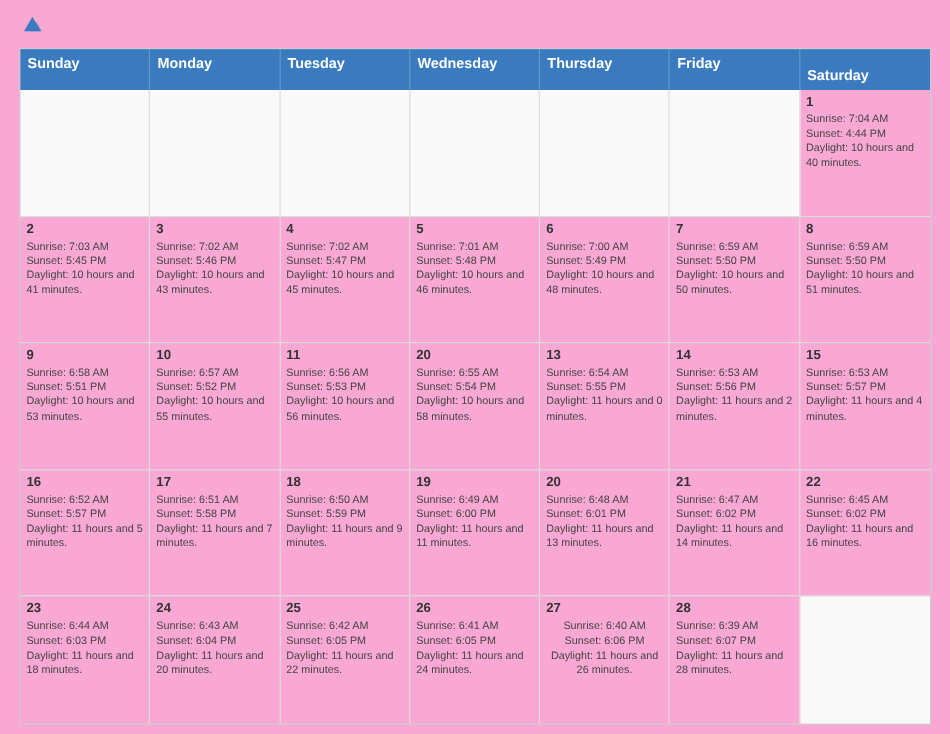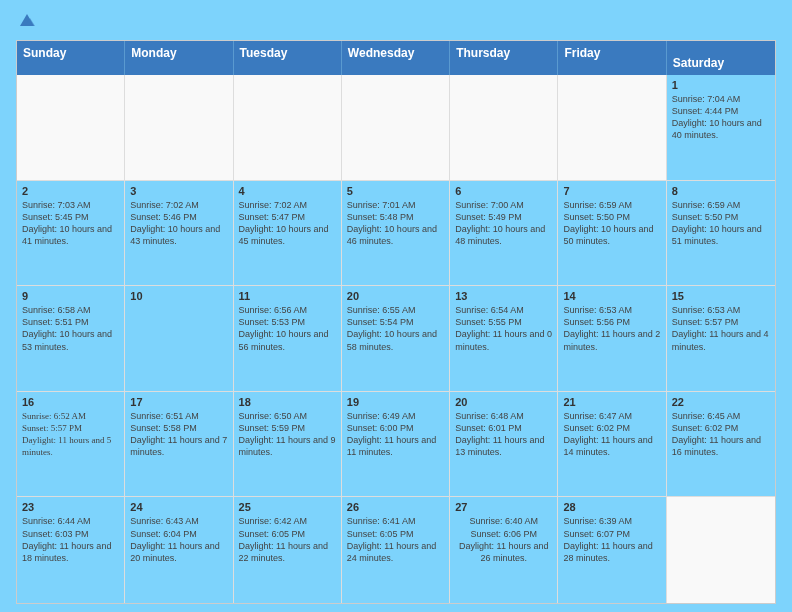--- a/index.html
+++ b/index.html
@@ -6,21 +6,21 @@
     body {
       font-family: Arial, sans-serif;
       background: #fff;
       width: 792px;
       height: 612px;
       overflow: hidden;
     }
     .page {
       width: 792px;
       height: 612px;
-      background: #7dd3fc;
+      background: #f9a8d4;
       padding: 12px 16px 8px 16px;
       display: flex;
       flex-direction: column;
     }
     .header {
       display: flex;
       justify-content: space-between;
       align-items: flex-start;
       margin-bottom: 8px;
     }
@@ -202,20 +202,23 @@
         </div>
         <div class="cal-row">
           <div class="cal-cell">
             <div class="day-num">9</div>
             <div class="cell-text" style="white-space: pre-line;">Sunrise: 6:58 AM
 Sunset: 5:51 PM
 Daylight: 10 hours and 53 minutes.</div>
           </div>
           <div class="cal-cell">
             <div class="day-num">10</div>
+            <div class="cell-text" style="white-space: pre-line;">Sunrise: 6:57 AM
+Sunset: 5:52 PM
+Daylight: 10 hours and 55 minutes.</div>
           </div>
           <div class="cal-cell">
             <div class="day-num">11</div>
             <div class="cell-text" style="white-space: pre-line;">Sunrise: 6:56 AM
 Sunset: 5:53 PM
 Daylight: 10 hours and 56 minutes.</div>
           </div>
           <div class="cal-cell">
             <div class="day-num">20</div>
             <div class="cell-text" style="white-space: pre-line;">Sunrise: 6:55 AM
@@ -237,21 +240,21 @@
           <div class="cal-cell">
             <div class="day-num">15</div>
             <div class="cell-text" style="white-space: pre-line;">Sunrise: 6:53 AM
 Sunset: 5:57 PM
 Daylight: 11 hours and 4 minutes.</div>
           </div>
         </div>
         <div class="cal-row">
           <div class="cal-cell">
             <div class="day-num">16</div>
-            <div class="cell-text" style="white-space: pre-line; font-family: Liberation Serif, serif;">Sunrise: 6:52 AM
+            <div class="cell-text" style="white-space: pre-line;">Sunrise: 6:52 AM
 Sunset: 5:57 PM
 Daylight: 11 hours and 5 minutes.</div>
           </div>
           <div class="cal-cell">
             <div class="day-num">17</div>
             <div class="cell-text" style="white-space: pre-line;">Sunrise: 6:51 AM
 Sunset: 5:58 PM
 Daylight: 11 hours and 7 minutes.</div>
           </div>
           <div class="cal-cell">

